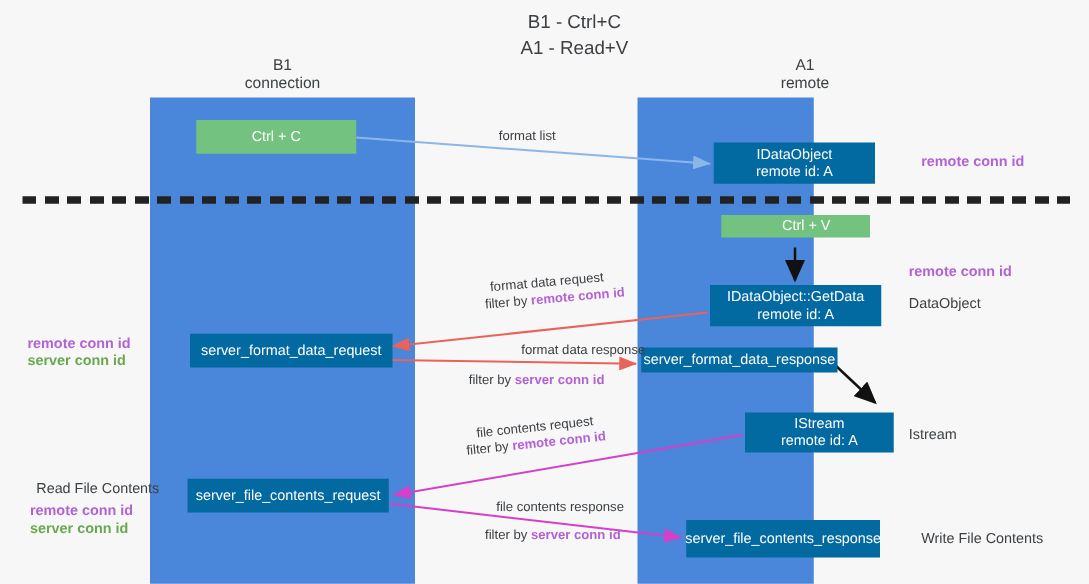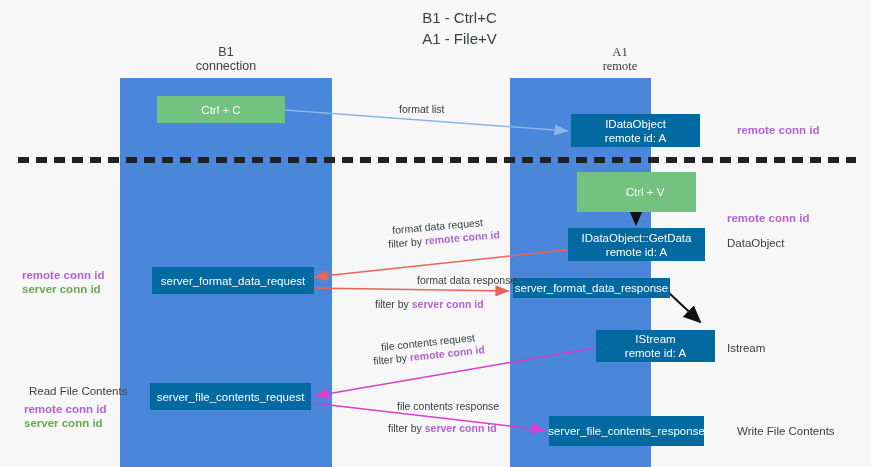--- a/index.html
+++ b/index.html
@@ -25,21 +25,21 @@
 
   
   .lane-header {
     position: absolute;
     text-align: center;
     font-size: 12.5px;
     line-height: 14px;
     color: #3c4043;
   }
   #header-b1 { left: 146px; top: 45px; width: 160px; }
-  #header-a1 { left: 540px; top: 45px; width: 160px; font-family: Liberation Serif, serif; }
+  #header-a1 { left: 564px; top: 45px; width: 160px; }
   .lane-header .l1 { display: block; }
   .lane-header .l2 { display: block; }
 
   
   #title {
     position: absolute;
     left: 0; top: 7px; width: 871px;
     text-align: center;
     font-size: 15px;
     line-height: 21px;
@@ -69,21 +69,21 @@
     line-height: 14px;
     text-align: center;
     z-index: 5;
   }
   .node.green  { background: #73c280; }
   .node.orange { background: #0369a1; }
   .node .ln { display: block; white-space: nowrap; }
 
   #node-ctrl-c      { left: 157px; top: 96px;  width: 128px; height: 27px; }
   #node-idataobject { left: 571px; top: 114px; width: 129px; height: 33px; }
-  #node-ctrl-v      { left: 577px; top: 172px; width: 119px; height: 40px; padding-left: 17px; }
+  #node-ctrl-v      { left: 577px; top: 172px; width: 119px; height: 18px; padding-left: 17px; }
   #node-getdata     { left: 568px; top: 228px; width: 137px; height: 33px; }
   #node-fmt-req     { left: 152px; top: 267px; width: 162px; height: 27px; }
   #node-fmt-resp    { left: 513px; top: 278px; width: 157px; height: 20px; }
   #node-istream     { left: 596px; top: 330px; width: 119px; height: 32px; }
   #node-file-req    { left: 150px; top: 383px; width: 161px; height: 27px; }
   #node-file-resp   { left: 549px; top: 416px; width: 155px; height: 30px; }
 
   
   .side-note {
     position: absolute;
@@ -132,21 +132,21 @@
     z-index: 2;
   }
 </style>
 </head>
 <body>
 
 <div id="canvas">
 
   <div id="title">
     <span>B1 - Ctrl+C</span>
-    <span>A1 - File+V</span>
+    <span>A1 - Read+V</span>
   </div>
 
   <div class="lane" id="lane-b1"></div>
   <div class="lane" id="lane-a1"></div>
 
   <div class="lane-header" id="header-b1">
     <span class="l1">B1</span>
     <span class="l2">connection</span>
   </div>
   <div class="lane-header" id="header-a1">

